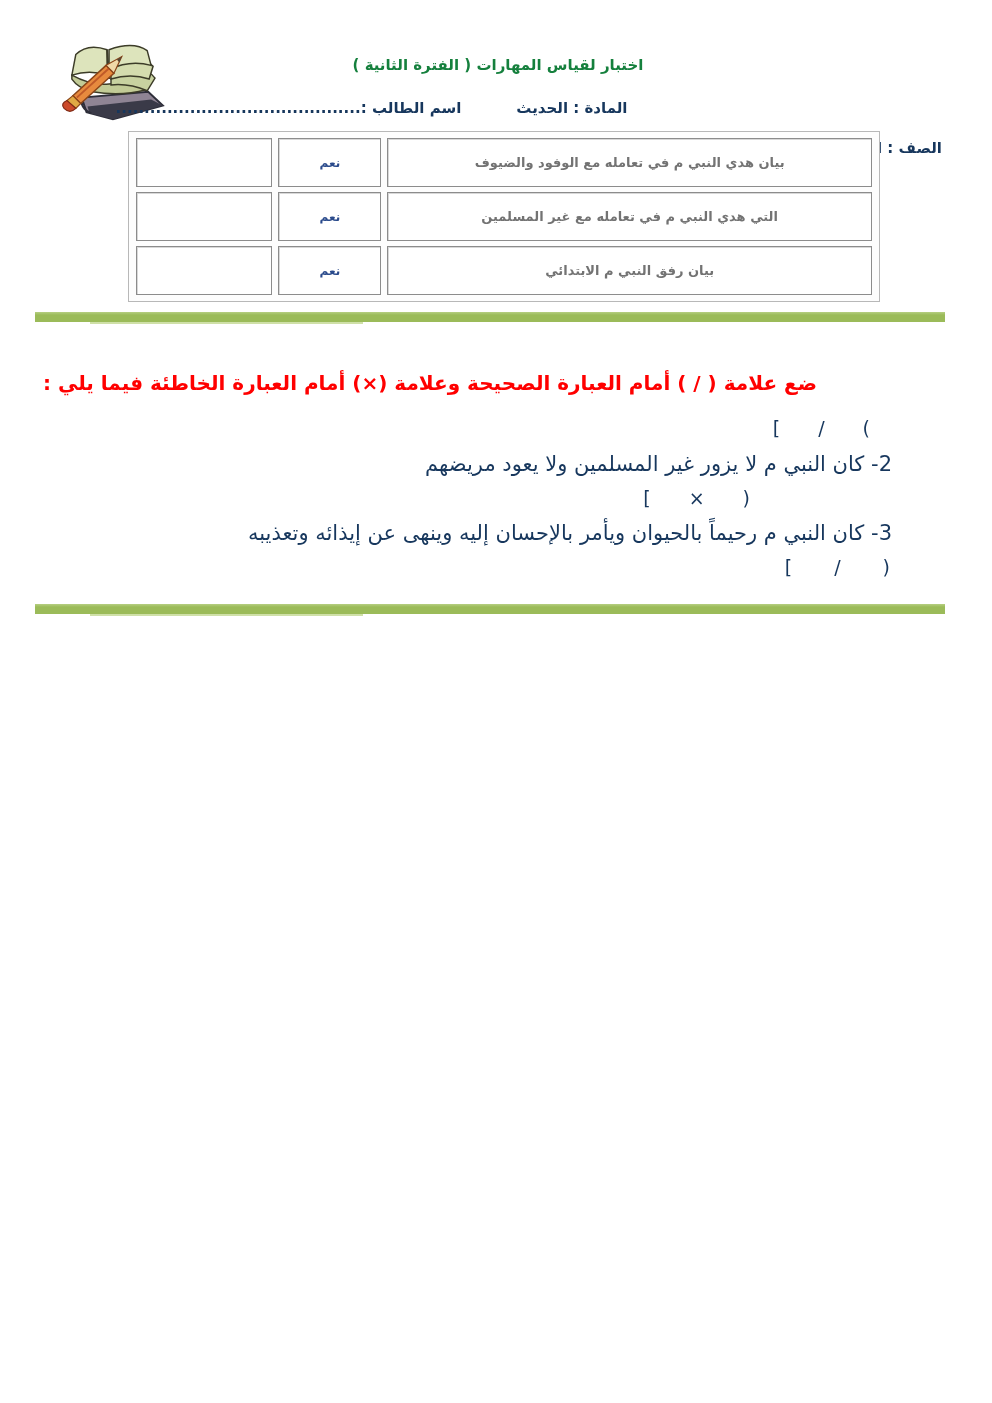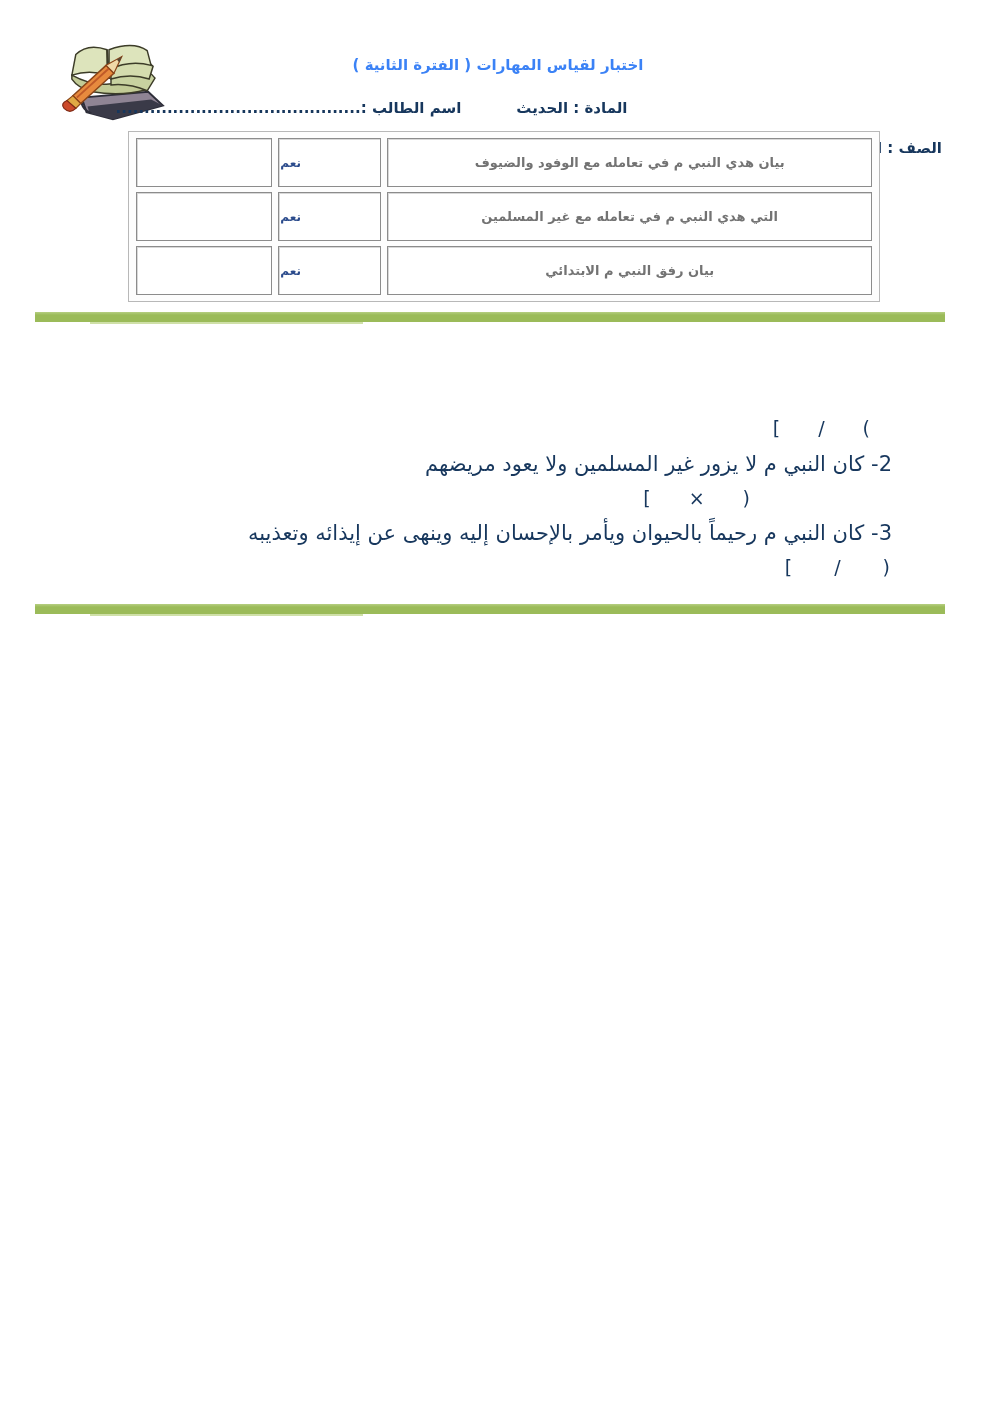--- a/index.html
+++ b/index.html
@@ -9,21 +9,21 @@
     background:#ffffff;
     font-family:"DejaVu Sans", sans-serif;
     color:#17375D;
     overflow:hidden;
   }
   
   .clipart{position:absolute;left:52px;top:36px;width:118px;height:90px;}
   .doc-title{
     position:absolute;top:56px;left:4px;right:0;
     text-align:center;direction:rtl;
-    font-size:15px;font-weight:bold;color:#3b82f6;
+    font-size:15px;font-weight:bold;color:#15803d;
     letter-spacing:.3px;
   }
   .header-line{
     position:absolute;top:99px;left:115px;right:50px;
     direction:rtl;display:flex;align-items:flex-start;
     font-size:15px;font-weight:bold;color:#17375D;white-space:nowrap;
   }
   .hl-class{flex:none;margin-top:40px;}
   .hl-subject{flex:none;margin-right:78px;}
   .hl-name{flex:1;margin-right:55px;overflow:hidden;}
@@ -35,21 +35,21 @@
   }
   table.skills{
     width:100%;direction:rtl;border-collapse:separate;border-spacing:6px 5px;
   }
   table.skills td{
     border:1px solid #8c8c8c;background:#ffffff;
     box-shadow:inset 1px 1px 0 #d8d8d8;
     height:44px;vertical-align:middle;
   }
   td.stmt{width:486px;text-align:center;font-size:13px;font-weight:bold;color:#737373;}
-  td.yes{width:100px;text-align:left;vertical-align:top;font-size:12px;font-weight:bold;color:#2b4b8c;padding-top:2px;}
+  td.yes{width:100px;text-align:center;vertical-align:top;font-size:12px;font-weight:bold;color:#2b4b8c;padding-top:2px;}
   td.blank{width:134px;}
   
   .green-bar{
     position:absolute;left:35px;width:910px;height:10px;
     background:linear-gradient(180deg,#b6cf82 0%,#9BBB59 30%,#9BBB59 100%);
   }
   .green-bar::after{
     content:"";position:absolute;left:6%;bottom:-2px;width:30%;height:2px;background:#cfe0a8;
   }
   .bar1{top:312px;}
@@ -130,20 +130,21 @@
         <td class="stmt">بيان رفق النبي م الابتدائي</td>
         <td class="yes">نعم</td>
         <td class="blank"></td>
       </tr>
     </tbody>
       </table>
   </div>
 
   <div class="green-bar bar1"></div>
 
+  <div class="q-heading">ضع علامة ( / ) أمام العبارة الصحيحة وعلامة (×) أمام العبارة الخاطئة فيما يلي :</div>
 
   <div class="items">
 
     <div class="item1">
       <span class="ans-group">
         <span class="tok">[</span>
         <span class="tok">/</span>
         <span class="tok">(</span>
       </span>
     </div>

